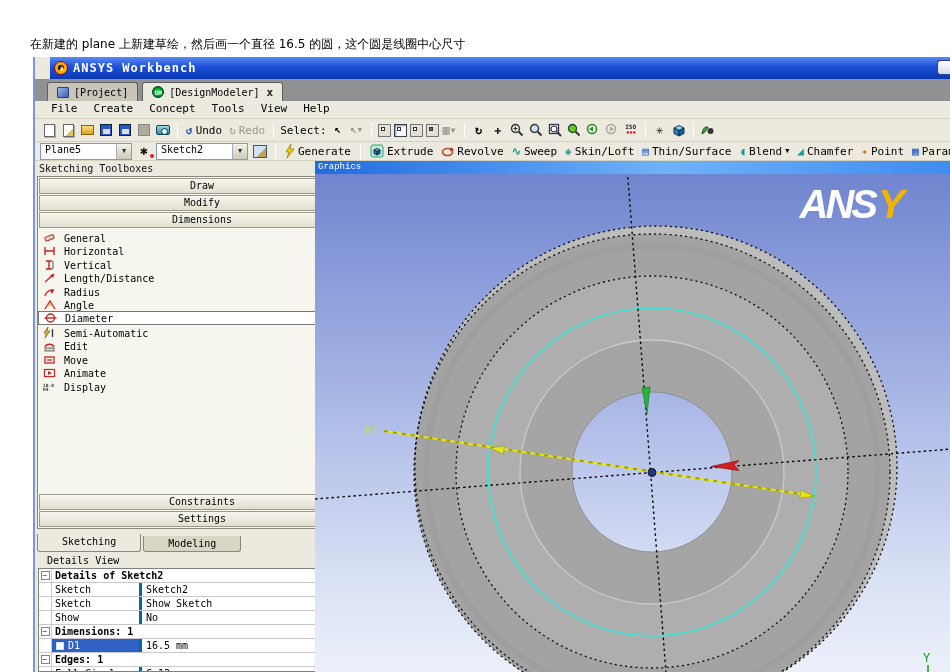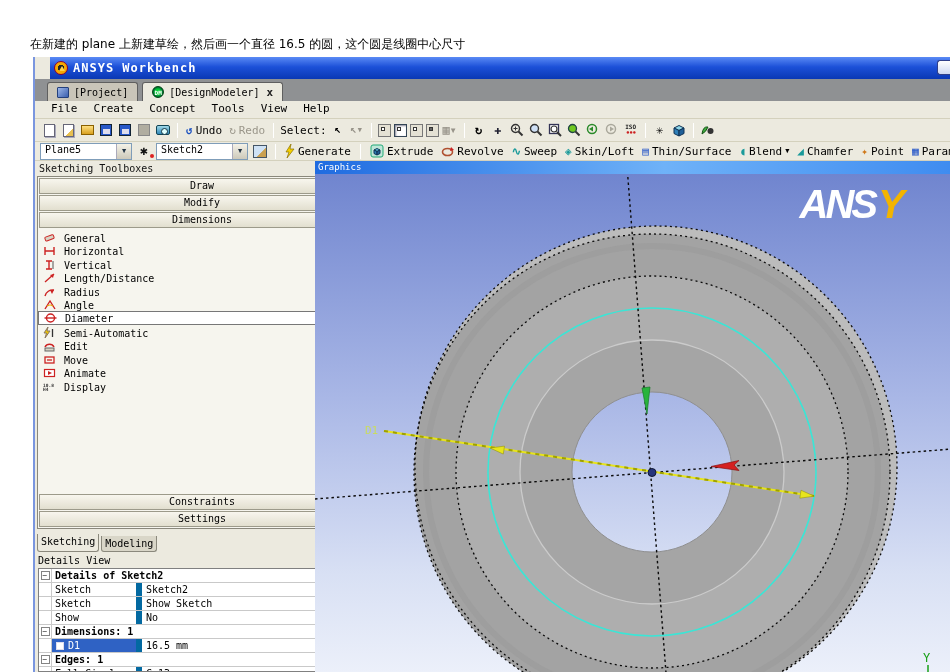--- a/index.html
+++ b/index.html
@@ -78,43 +78,43 @@
   .gbar{height:16px;margin:1px 1px 0 1px;background:linear-gradient(#f8f6ee,#e2dfcf);
     border:1px solid #9c9a8a;text-align:center;line-height:14px;position:relative;}
   .gbar .sq{position:absolute;right:0px;top:0px;width:14px;height:14px;background:#e6e3d4;
     border-left:1px solid #9c9a8a;font-size:7px;line-height:14px;color:#667;}
   .tools{padding:2px 0;}
   .titem{display:flex;align-items:flex-end;gap:8px;height:13.5px;padding:0 3px 0 5px;}
   .titem.sel{background:#fff;border:1px solid #777;height:14px;}
   .ticon{width:13px;height:12px;flex:none;}
   .dispic{font-size:4.5px;line-height:4.5px;color:#333;font-weight:bold;width:13px;}
   .btabs{position:absolute;left:2px;top:372px;height:19px;display:flex;align-items:flex-end;gap:2px;}
-  .btab{font-size:10px;padding:2px 3px;border:1px solid #8a887c;border-top:2px solid #8a887c;
+  .btab{font-size:10px;padding:2px 24px;border:1px solid #8a887c;border-top:2px solid #8a887c;
     background:#d9d6c8;border-radius:0 0 3px 3px;border-top:none;}
   .btab.active{background:#eceadf;height:18px;}
   .dvhead{position:absolute;left:0;right:0;top:392px;height:14px;display:flex;align-items:center;
-    padding:0 3px;}
+    padding:0 12px;}
   .dvhead .pin{margin-left:auto;}
   .dvtable{position:absolute;left:3px;right:6px;top:407px;bottom:0;border:1px solid #808080;
     background:#fff;overflow:hidden;}
   .drow{display:grid;grid-template-columns:13px 90px 1fr;height:14px;border-bottom:1px solid #c9c9c9;
     align-items:center;}
   .drow .gut{height:100%;border-right:1px solid #c9c9c9;display:flex;align-items:center;justify-content:center;}
   .mbox{width:9px;height:9px;border:1px solid #848484;background:#fff;font-size:8px;line-height:7px;
     text-align:center;color:#333;}
   .dcat{font-weight:bold;grid-column:2/4;padding-left:3px;}
-  .dlab{padding-left:3px;border-right:6px solid #0369a1;height:100%;line-height:13px;overflow:hidden;}
+  .dlab{padding-left:3px;border-right:3px solid #0369a1;height:100%;line-height:13px;overflow:hidden;}
   .dval{padding-left:4px;}
   .drow.selrow .dlab{background:#2f62c4;color:#fff;display:flex;align-items:center;gap:4px;}
   .chk{width:8px;height:8px;background:#fff;border:1px solid #dde;flex:none;margin-left:1px;}
   .pin{width:10px;height:12px;}
   
   .gpane{position:absolute;left:280px;right:0;top:0;bottom:0;background:#8ea6e0;}
   .ghead{height:13px;background:linear-gradient(90deg,#1f6be0,#6fb2f8 55%,#3f8cf0);
-    color:#fff;font-size:9px;line-height:13px;padding-left:3px;}
+    color:#fff;font-size:9px;line-height:13px;padding-left:3px;font-family:Liberation Mono, monospace;}
   .gview{position:absolute;left:0;right:0;top:13px;bottom:0;}
   svg text{font-family:"DejaVu Sans Mono",monospace;}
   .logo-txt{font-family:"Liberation Sans",sans-serif !important;}
 </style>
 </head>
 <body>
 
 <div class="annotation">在新建的 plane 上新建草绘，然后画一个直径 16.5 的圆，这个圆是线圈中心尺寸</div>
 
 <div class="win">

